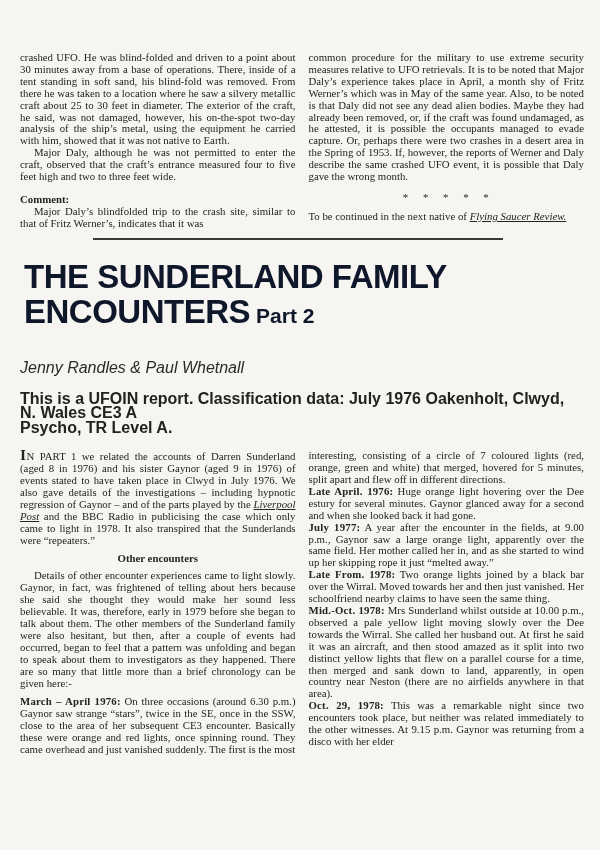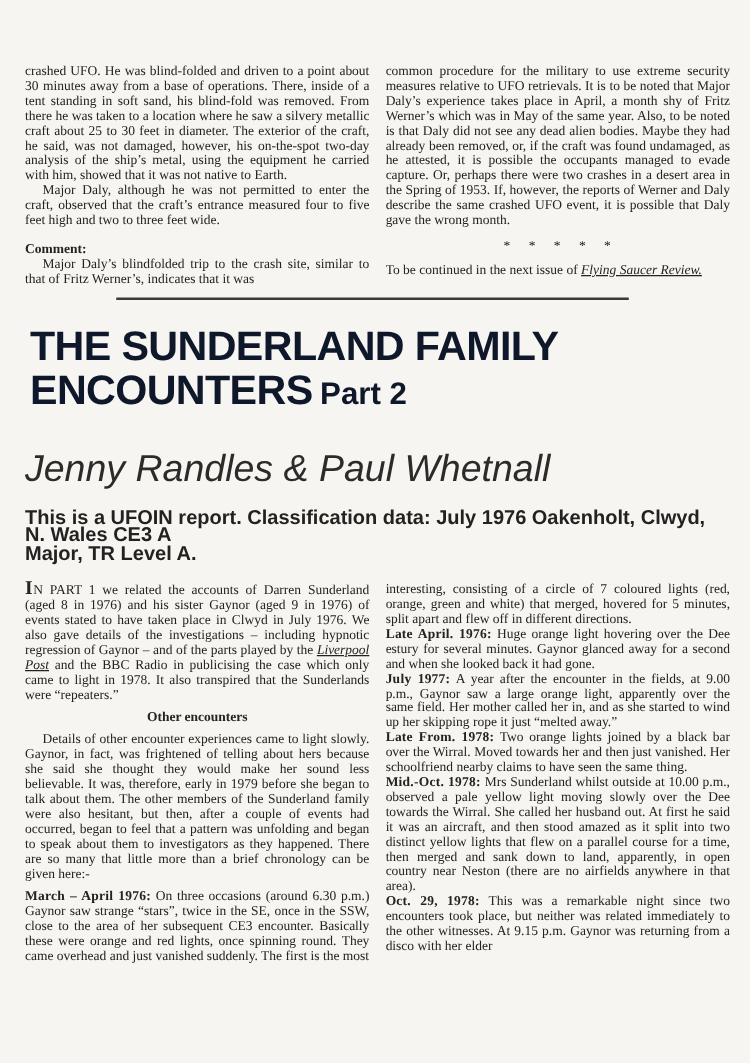--- a/index.html
+++ b/index.html
@@ -50,26 +50,26 @@
     margin: 8px 0 0 73px;
   }
   h1 {
     margin: 19px 0 0 4px;
     font-family: "Liberation Sans", "DejaVu Sans", sans-serif;
     font-weight: bold;
     color: #0f172a;
     letter-spacing: -0.5px;
   }
   h1 .t-line { display: block; font-size: 33px; line-height: 35px; }
-  h1 .t-part { font-size: 25px; letter-spacing: 0; padding-left: 6px; }
+  h1 .t-part { font-size: 21px; letter-spacing: 0; padding-left: 6px; }
   .byline {
     margin-top: 26px;
     font-family: "Liberation Sans", "DejaVu Sans", sans-serif;
     font-style: italic;
-    font-size: 30px;
+    font-size: 16px;
     color: #2c2b29;
   }
   .classification {
     margin-top: 15px;
     font-family: "Liberation Sans", "DejaVu Sans", sans-serif;
     font-weight: bold;
     font-size: 16px;
     line-height: 14.5px;
     color: #232220;
   }
@@ -101,36 +101,36 @@
     <div class="cols">
       <div class="col">
         <p class="body-p">crashed UFO. He was blind-folded and driven to a point about 30 minutes away from a base of operations. There, inside of a tent standing in soft sand, his blind-fold was removed. From there he was taken to a location where he saw a silvery metallic craft about 25 to 30 feet in diameter. The exterior of the craft, he said, was not damaged, however, his on-the-spot two-day analysis of the ship’s metal, using the equipment he carried with him, showed that it was not native to Earth.</p>
         <p class="body-p indent">Major Daly, although he was not permitted to enter the craft, observed that the craft’s entrance measured four to five feet high and two to three feet wide.</p>
         <p class="body-p comment-h">Comment:</p>
         <p class="body-p indent">Major Daly’s blindfolded trip to the crash site, similar to that of Fritz Werner’s, indicates that it was</p>
       </div>
       <div class="col">
         <p class="body-p">common procedure for the military to use extreme security measures relative to UFO retrievals. It is to be noted that Major Daly’s experience takes place in April, a month shy of Fritz Werner’s which was in May of the same year. Also, to be noted is that Daly did not see any dead alien bodies. Maybe they had already been removed, or, if the craft was found undamaged, as he attested, it is possible the occupants managed to evade capture. Or, perhaps there were two crashes in a desert area in the Spring of 1953. If, however, the reports of Werner and Daly describe the same crashed UFO event, it is possible that Daly gave the wrong month.</p>
         <p class="body-p stars">* * * * *</p>
-        <p class="body-p continued"><span>To be continued in the next issue of </span><i>Flying Saucer Review.</i></p>
+        <p class="body-p continued"><span>To be continued in the next native of </span><i>Flying Saucer Review.</i></p>
       </div>
     </div>
 
     <div class="divider"></div>
 
     <h1>
       <span class="t-line">THE SUNDERLAND FAMILY</span>
       <span class="t-line"><span>ENCOUNTERS</span><span class="t-part">Part 2</span></span>
     </h1>
 
     <div class="byline">Jenny Randles &amp; Paul Whetnall</div>
 
     <div class="classification">
       <span>This is a UFOIN report. Classification data: July 1976 Oakenholt, Clwyd, N. Wales CE3 A</span>
-      <span>Major, TR Level A.</span>
+      <span>Psycho, TR Level A.</span>
     </div>
 
     <div class="cols main-cols">
       <div class="col">
         <p class="body-p"><span class="dropcap">I</span><span>N PART 1 we related the accounts of Darren Sunderland (aged 8 in 1976) and his sister Gaynor (aged 9 in 1976) of events stated to have taken place in Clwyd in July 1976. We also gave details of the investigations – including hypnotic regression of Gaynor – and of the parts played by the </span><i>Liverpool Post</i><span> and the BBC Radio in publicising the case which only came to light in 1978. It also transpired that the Sunderlands were “repeaters.”</span></p>
         <p class="body-p subhead">Other encounters</p>
         <p class="body-p indent">Details of other encounter experiences came to light slowly. Gaynor, in fact, was frightened of telling about hers because she said she thought they would make her sound less believable. It was, therefore, early in 1979 before she began to talk about them. The other members of the Sunderland family were also hesitant, but then, after a couple of events had occurred, began to feel that a pattern was unfolding and began to speak about them to investigators as they happened. There are so many that little more than a brief chronology can be given here:-</p>
         <p class="body-p entry entry-first"><b>March – April 1976:</b><span> On three occasions (around 6.30 p.m.) Gaynor saw strange “stars”, twice in the SE, once in the SSW, close to the area of her subsequent CE3 encounter. Basically these were orange and red lights, once spinning round. They came overhead and just vanished suddenly. The first is the most</span></p>
       </div>
       <div class="col">

